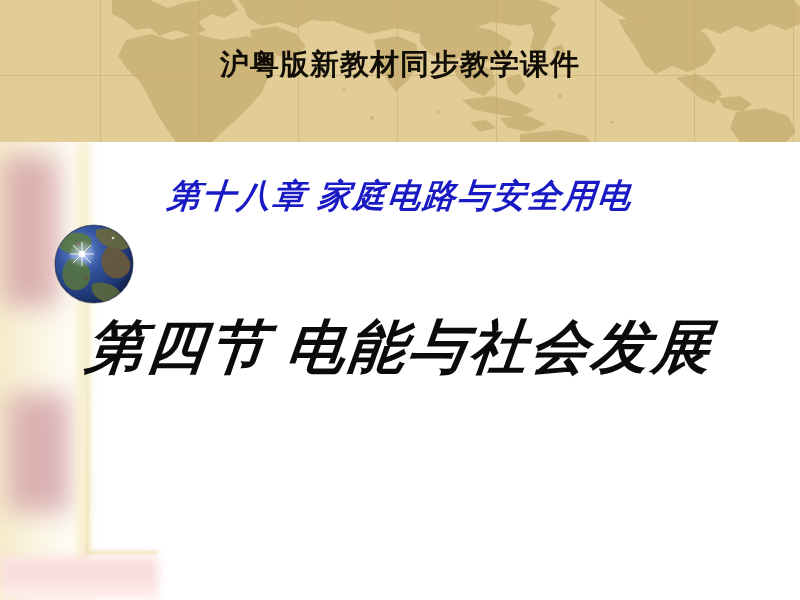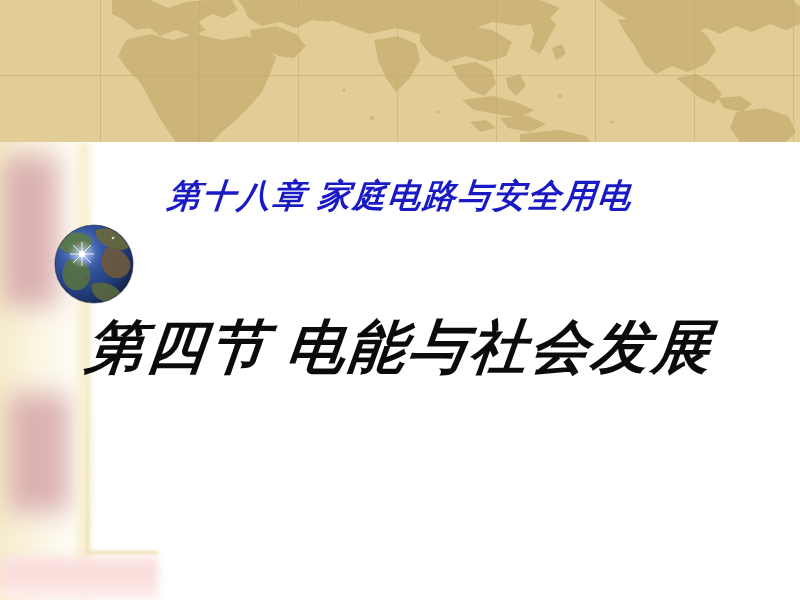--- a/index.html
+++ b/index.html
@@ -229,20 +229,21 @@
     <div class="grid-v" style="left:100px"></div>
     <div class="grid-v" style="left:199px"></div>
     <div class="grid-v" style="left:298px"></div>
     <div class="grid-v" style="left:397px"></div>
     <div class="grid-v" style="left:496px"></div>
     <div class="grid-v" style="left:595px"></div>
     <div class="grid-v" style="left:694px"></div>
     <div class="grid-v" style="left:793px"></div>
     <div class="grid-h" style="top:75px"></div>
 
+    <div class="header-title">沪粤版新教材同步教学课件</div>
   </div>
 
   <div class="left-deco">
     <div class="deco-blob b1"></div>
     <div class="deco-blob b2"></div>
     <div class="deco-strip"></div>
   </div>
 
   <div class="corner-rule-v"></div>
   <div class="bottom-pink"></div>

